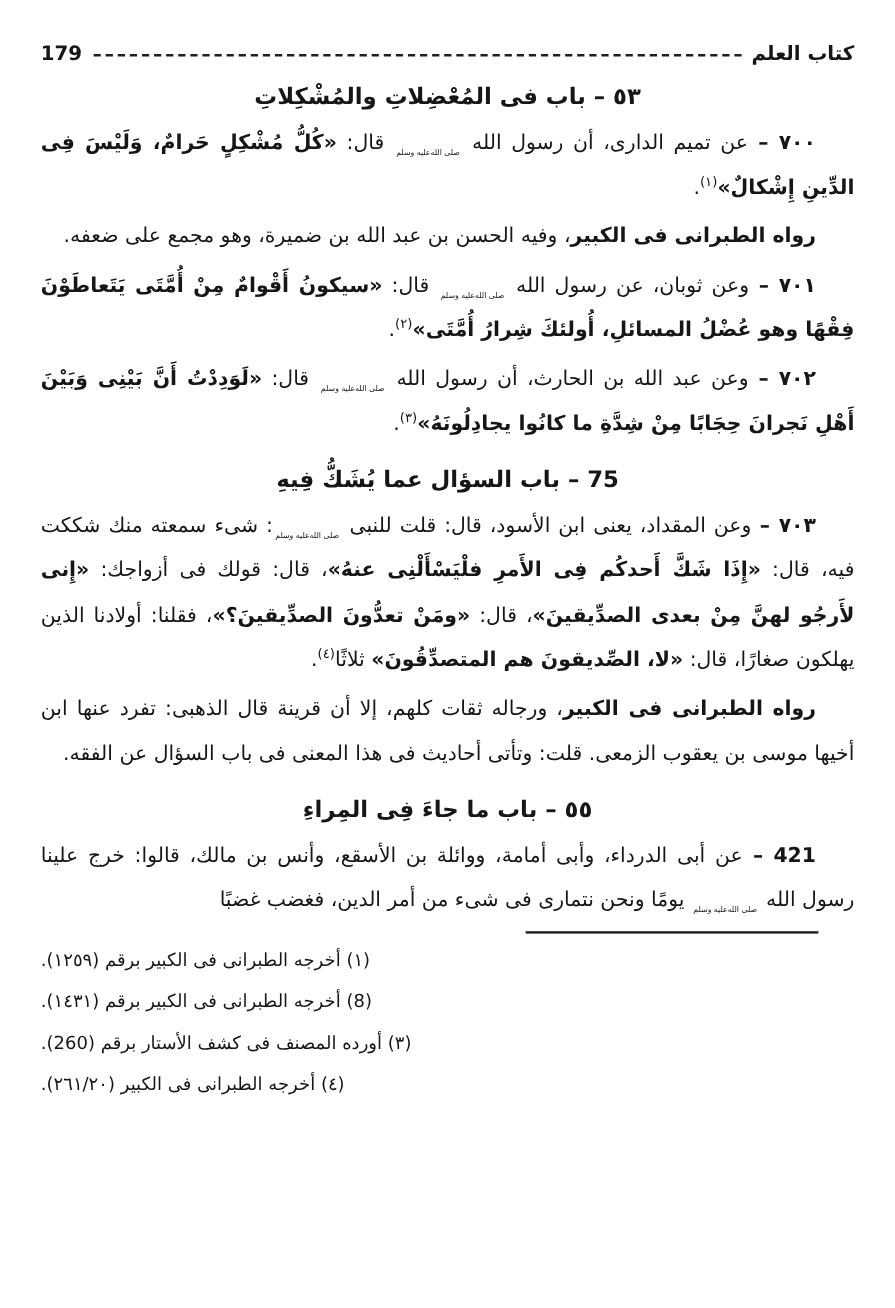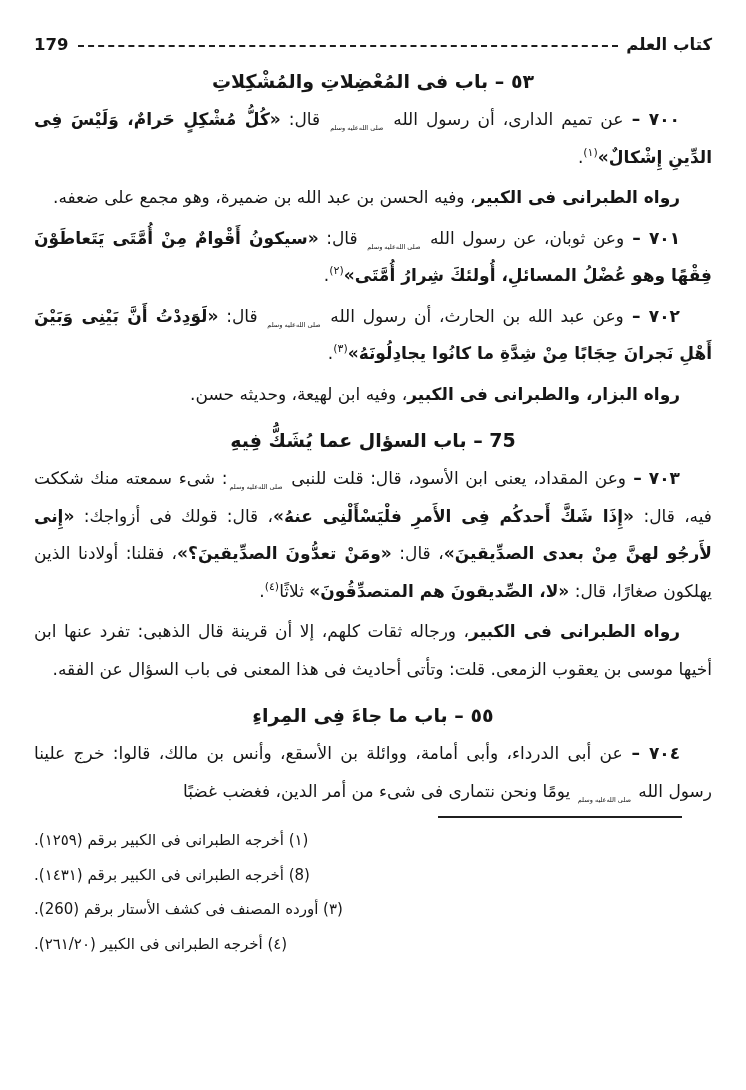--- a/index.html
+++ b/index.html
@@ -84,29 +84,28 @@
           </span> قال: <b>«كُلُّ مُشْكِلٍ حَرامٌ، وَلَيْسَ فِى الدِّينِ إِشْكالٌ»</b><sup class="fnref">(١)</sup>.</p>
         <p class="note"><b>رواه الطبرانى فى الكبير</b>، وفيه الحسن بن عبد الله بن ضميرة، وهو مجمع على ضعفه.</p>
         <p class="hadith"><b>٧٠١ – </b>وعن ثوبان، عن رسول الله <span class="saw">
             <span>صلى الله</span>
             <span>عليه وسلم</span>
           </span> قال: <b>«سيكونُ أَقْوامٌ مِنْ أُمَّتَى يَتَعاطَوْنَ فِقْهًا وهو عُضْلُ المسائلِ، أُولئكَ شِرارُ أُمَّتَى»</b><sup class="fnref">(٢)</sup>.</p>
         <p class="hadith"><b>٧٠٢ – </b>وعن عبد الله بن الحارث، أن رسول الله <span class="saw">
             <span>صلى الله</span>
             <span>عليه وسلم</span>
           </span> قال: <b>«لَوَدِدْتُ أَنَّ بَيْنِى وَبَيْنَ أَهْلِ نَجرانَ حِجَابًا مِنْ شِدَّةِ ما كانُوا يجادِلُونَهُ»</b><sup class="fnref">(٣)</sup>.</p>
-        <p class="note"><b>رواه البزار، والطبرانى فى الكبير</b>، وفيه ابن لهيعة، وحديثه حسن.</p>
         <h2 class="chapter">75 – باب السؤال عما يُشَكُّ فِيهِ</h2>
         <p class="hadith"><b>٧٠٣ – </b>وعن المقداد، يعنى ابن الأسود، قال: قلت للنبى <span class="saw">
             <span>صلى الله</span>
             <span>عليه وسلم</span>
           </span>: شىء سمعته منك شككت فيه، قال: <b>«إِذَا شَكَّ أَحدكُم فِى الأَمرِ فلْيَسْأَلْنِى عنهُ»</b>، قال: قولك فى أزواجك: <b>«إِنى لأَرجُو لهنَّ مِنْ بعدى الصدِّيقينَ»</b>، قال: <b>«ومَنْ تعدُّونَ الصدِّيقينَ؟»</b>، فقلنا: أولادنا الذين يهلكون صغارًا، قال: <b>«لا، الصِّديقونَ هم المتصدِّقُونَ»</b> ثلاثًا<sup class="fnref">(٤)</sup>.</p>
         <p class="note"><b>رواه الطبرانى فى الكبير</b>، ورجاله ثقات كلهم، إلا أن قرينة قال الذهبى: تفرد عنها ابن أخيها موسى بن يعقوب الزمعى. قلت: وتأتى أحاديث فى هذا المعنى فى باب السؤال عن الفقه.</p>
         <h2 class="chapter">٥٥ – باب ما جاءَ فِى المِراءِ</h2>
-        <p class="hadith"><b>٧٠٤ – </b>عن أبى الدرداء، وأبى أمامة، ووائلة بن الأسقع، وأنس بن مالك، قالوا: خرج علينا رسول الله <span class="saw">
+        <p class="hadith"><b>421 – </b>عن أبى الدرداء، وأبى أمامة، ووائلة بن الأسقع، وأنس بن مالك، قالوا: خرج علينا رسول الله <span class="saw">
             <span>صلى الله</span>
             <span>عليه وسلم</span>
           </span> يومًا ونحن نتمارى فى شىء من أمر الدين، فغضب غضبًا</p>
       </div>
   </main>
 
   <footer class="footnotes">
     <div class="fn-sep"></div>
     <div id="footnotes-list">
         <div class="fn-line">(١) أخرجه الطبرانى فى الكبير برقم (١٢٥٩).</div>

